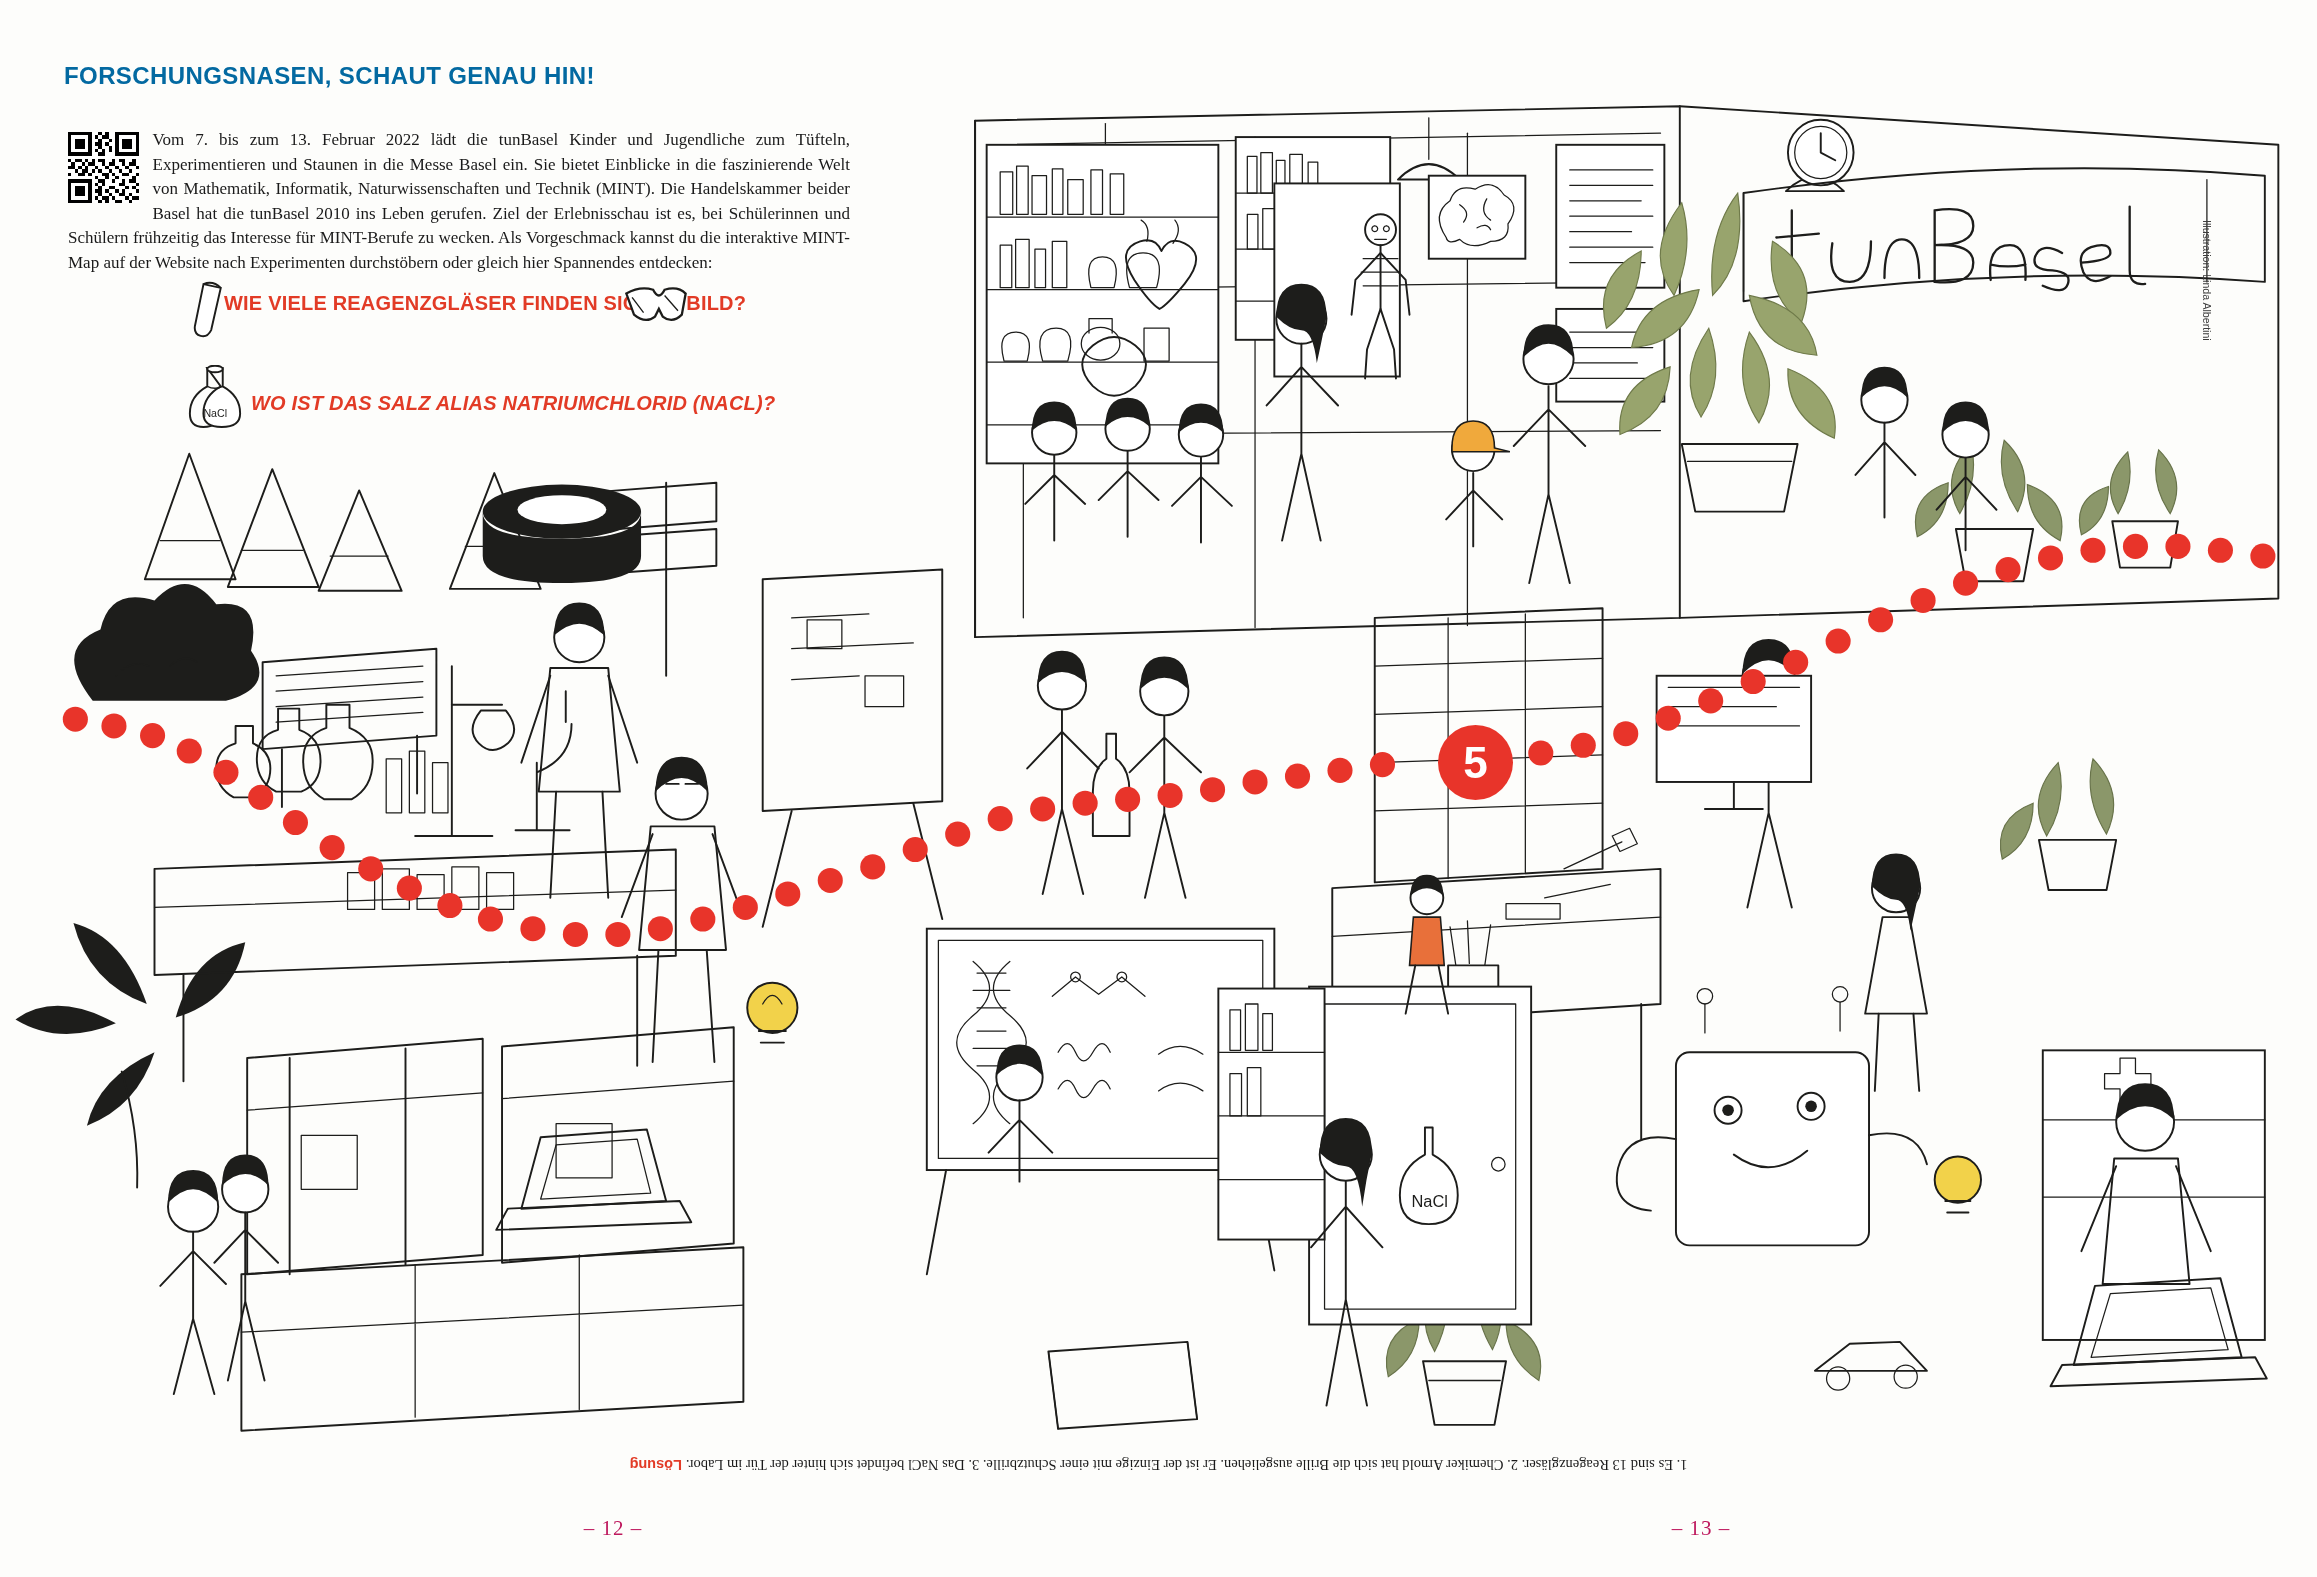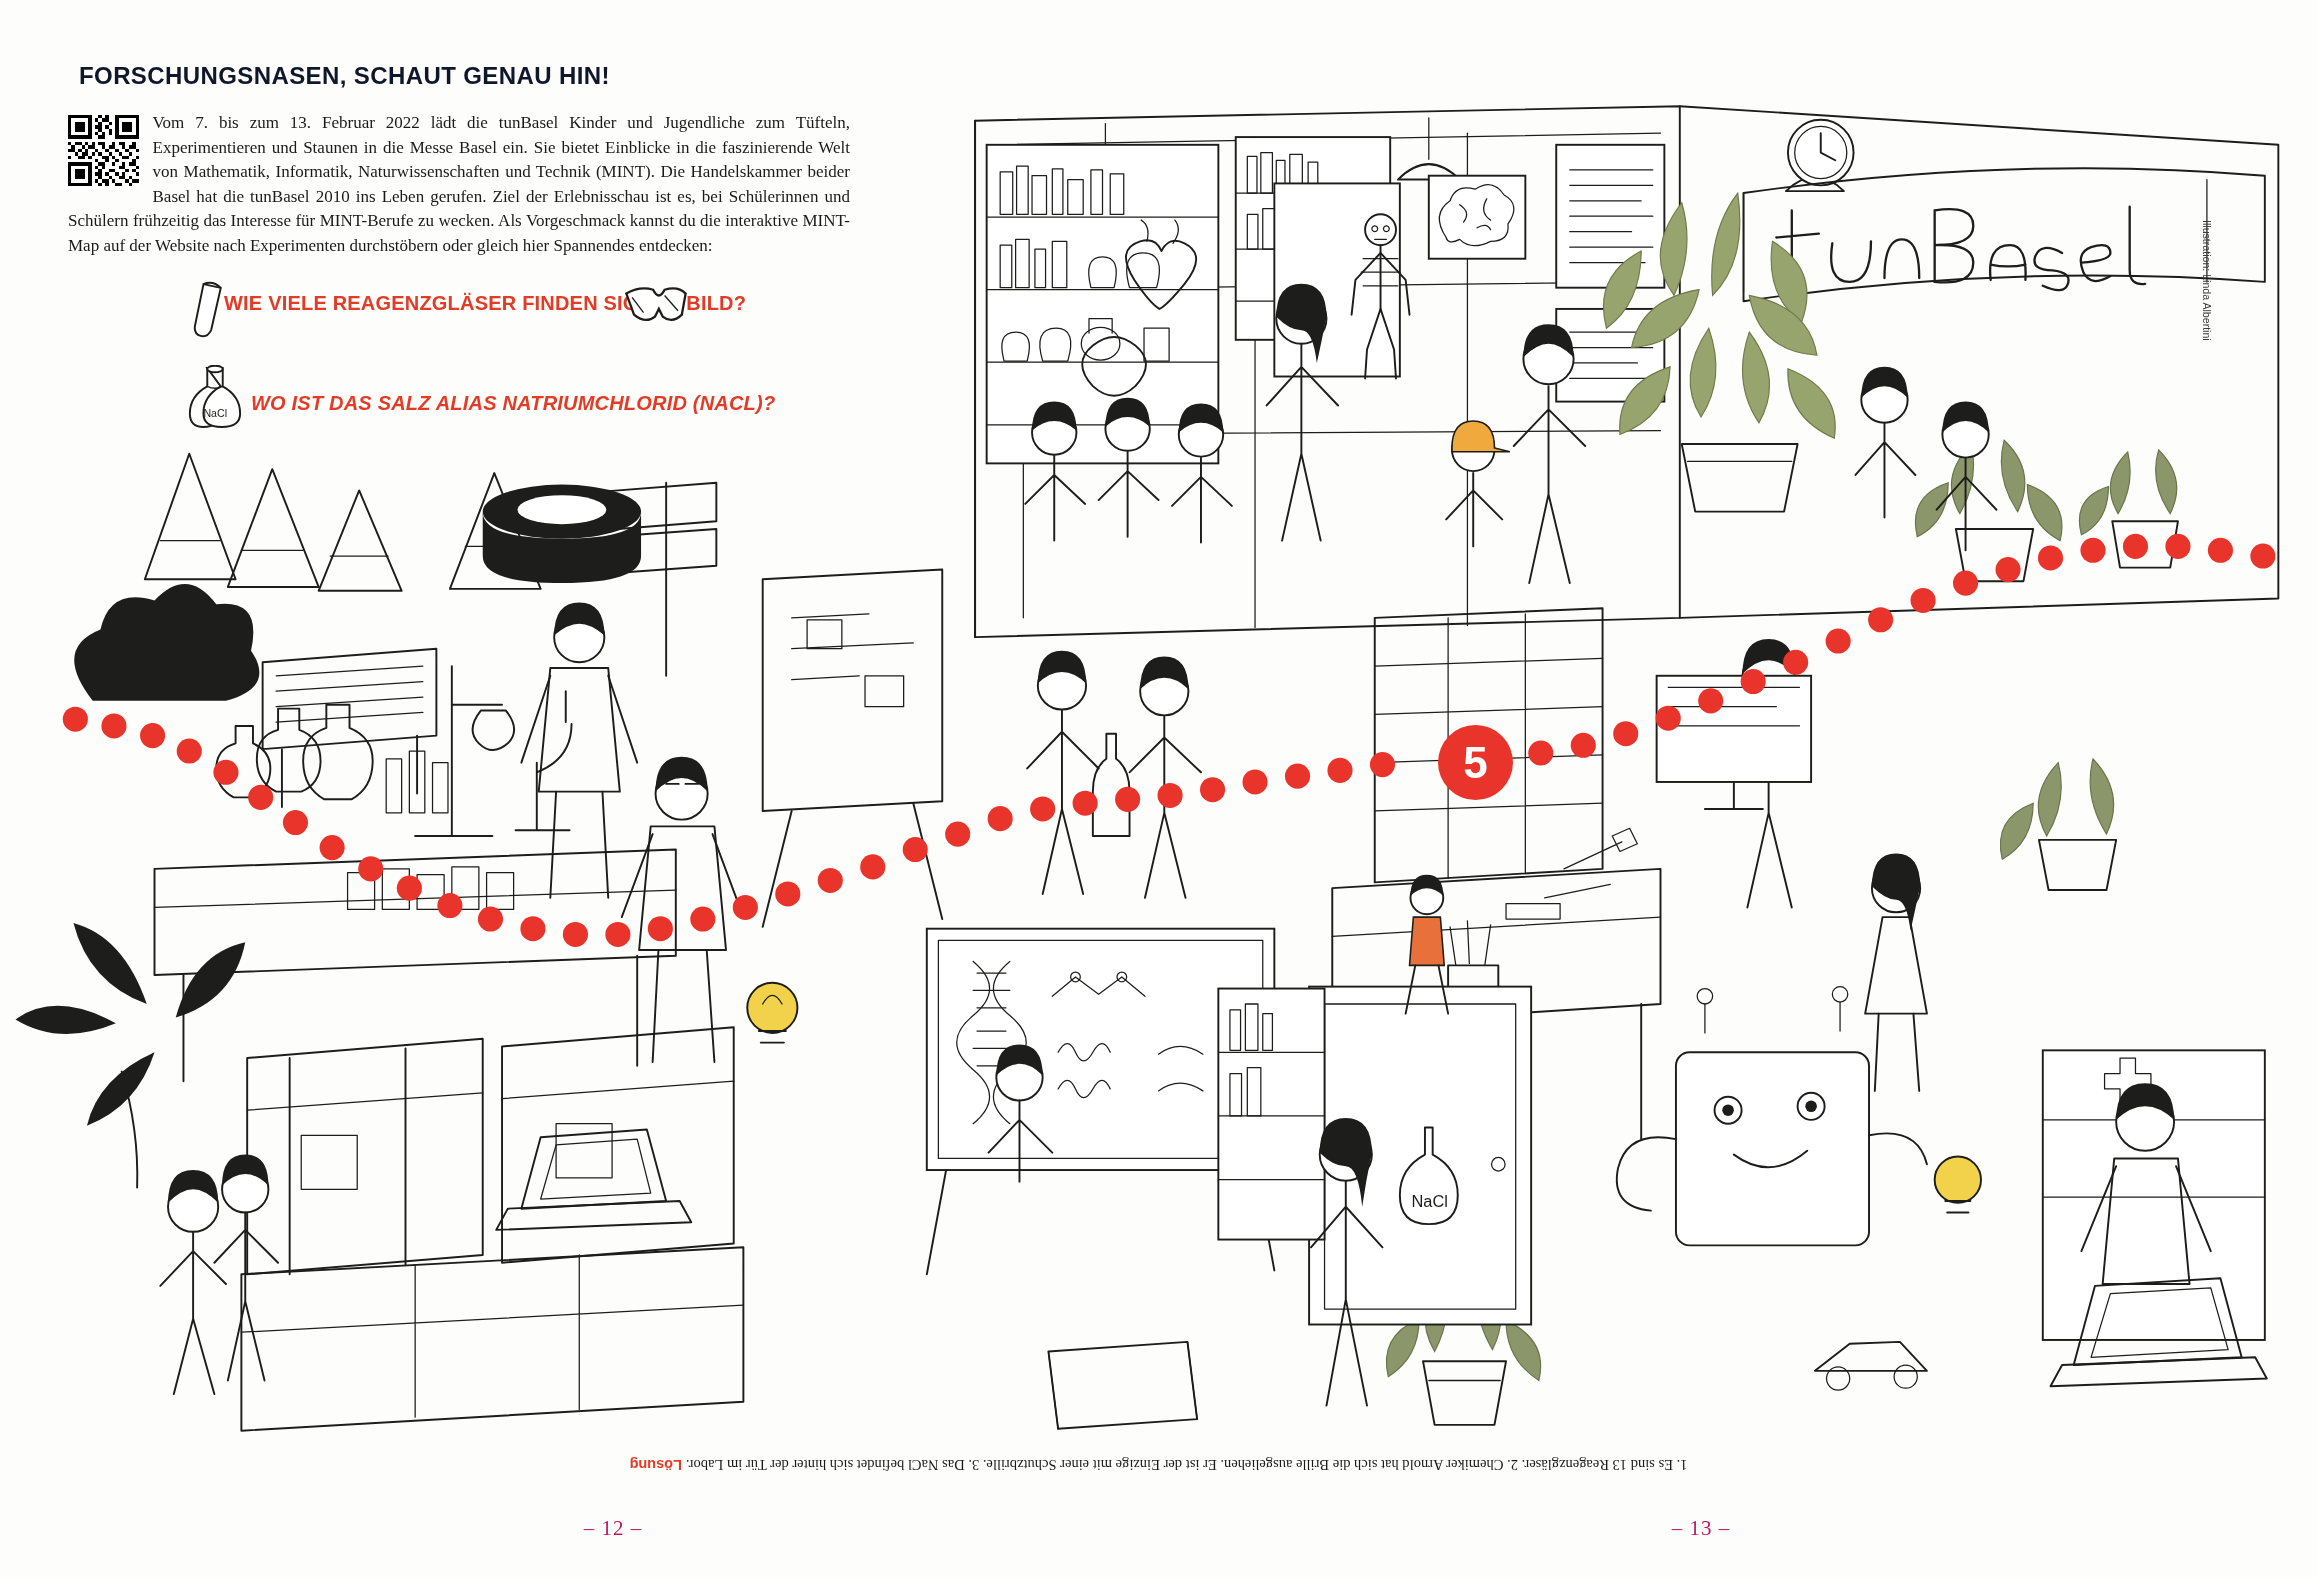--- a/index.html
+++ b/index.html
@@ -7,27 +7,27 @@
     width:2317px;height:1578px;
     background:#ffffff;
     font-family:"Liberation Serif", serif;
     overflow:hidden;
     position:relative;
   }
   .page{position:absolute;inset:0;background:#fdfdfb;}
 
   
   .headline{
-    position:absolute;left:79px;top:62px;
+    position:absolute;left:64px;top:62px;
     font-family:"Liberation Sans", sans-serif;
     font-weight:700;font-size:24px;letter-spacing:0.4px;
-    color:#0f172a;
+    color:#0369a1;
   }
   .intro-wrap{
-    position:absolute;left:68px;top:111px;width:782px;
+    position:absolute;left:68px;top:128px;width:782px;
   }
   .qr{
     float:left;width:71px;height:71px;margin:3.9px 13.5px 1.9px 0;
     background:#fff;
     position:relative;
   }
   .qr svg{display:block}
   .intro{
     font-size:17px;line-height:24.6px;color:#1a1a1a;
     text-align:justify;

